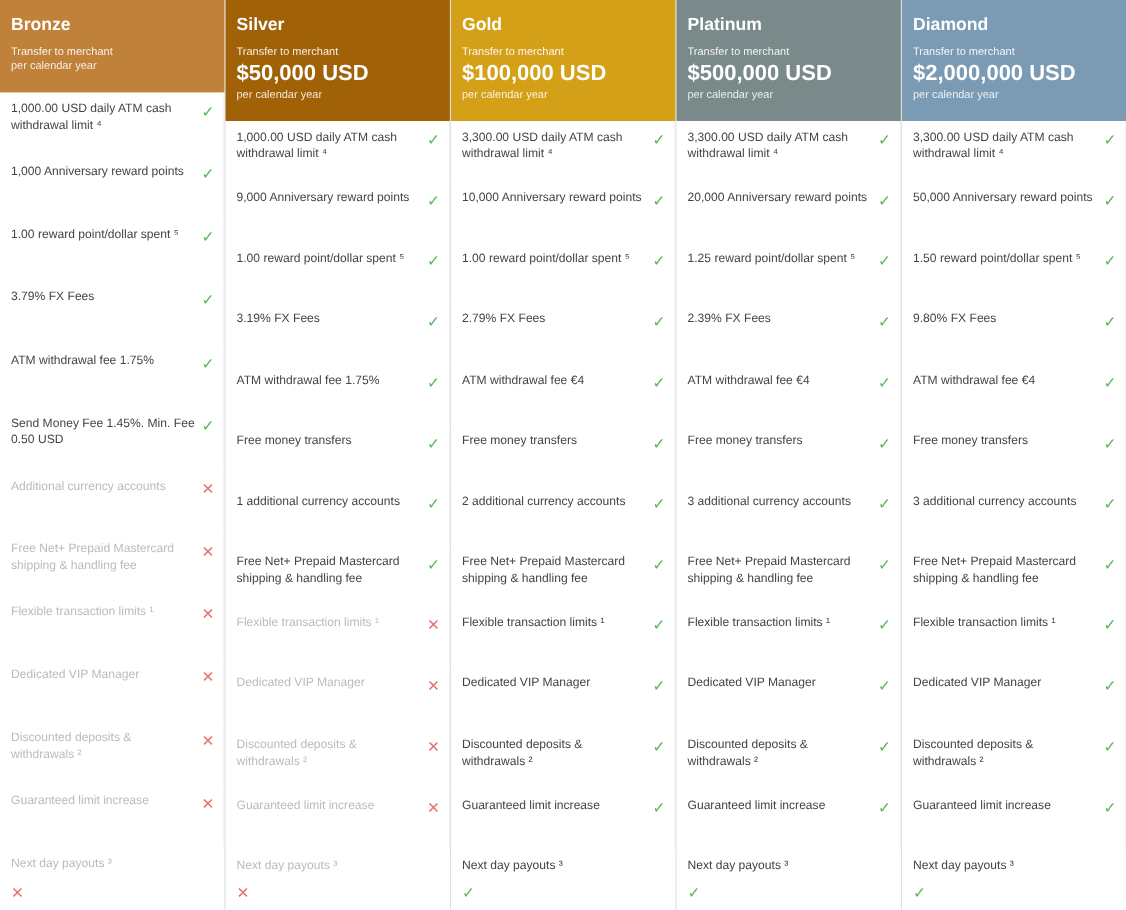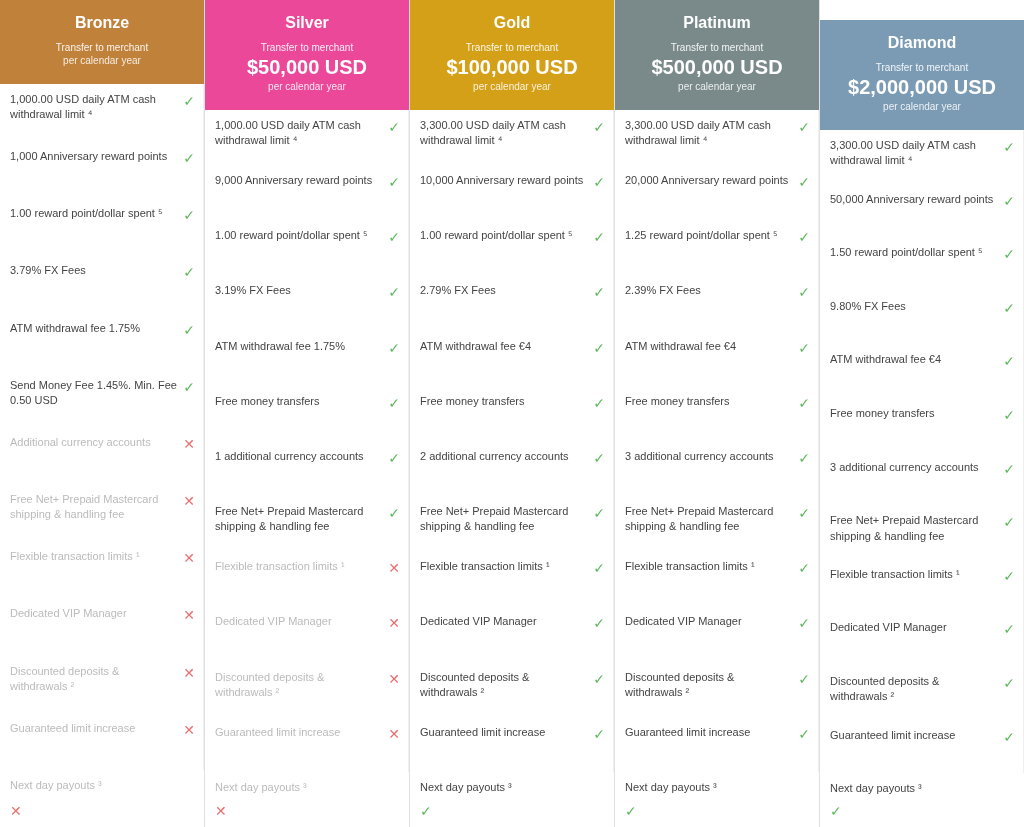--- a/index.html
+++ b/index.html
@@ -13,25 +13,25 @@
       display: flex;
       width: 1024px;
       min-height: 827px;
     }
     .col {
       flex: 1;
       display: flex;
       flex-direction: column;
       border-right: 1px solid #e0e0e0;
     }
-    .col:last-child { border-right: none; margin-top: 20px; }
+    .col:last-child { border-right: none; }
 
     .col-header {
       padding: 14px 10px 18px;
-      text-align: center;
+      text-align: left;
       color: #fff;
     }
     .col-header .tier-name {
       font-size: 16px;
       font-weight: 600;
       margin-bottom: 10px;
     }
     .col-header .transfer-label {
       font-size: 10px;
       opacity: 0.9;
@@ -42,21 +42,21 @@
       font-weight: 700;
       line-height: 1.2;
     }
     .col-header .per-year {
       font-size: 10px;
       opacity: 0.85;
       margin-top: 2px;
     }
 
     .bronze-header { background: #c0813a; }
-    .silver-header { background: #ec4899; }
+    .silver-header { background: #a16207; }
     .gold-header { background: #d4a017; }
     .platinum-header { background: #7a8a8a; }
     .diamond-header { background: #7b9bb5; }
     .feature-cell {
       flex: 1;
       padding: 8px 8px 8px 10px;
       display: flex;
       align-items: flex-start;
       justify-content: space-between;
       border-right: 1px solid #f0f0f0;

